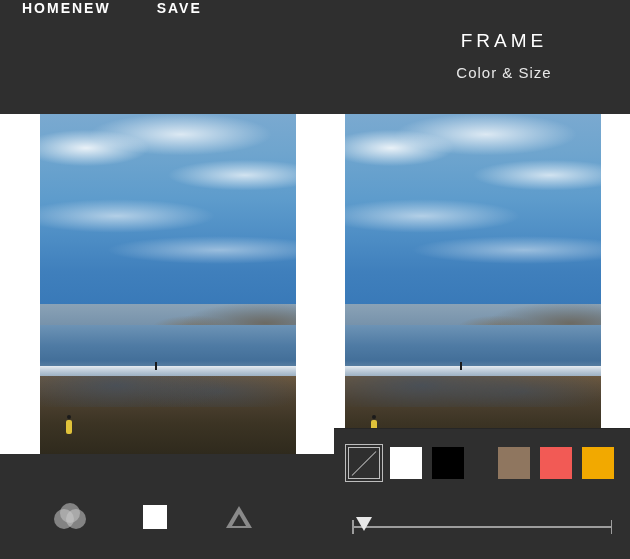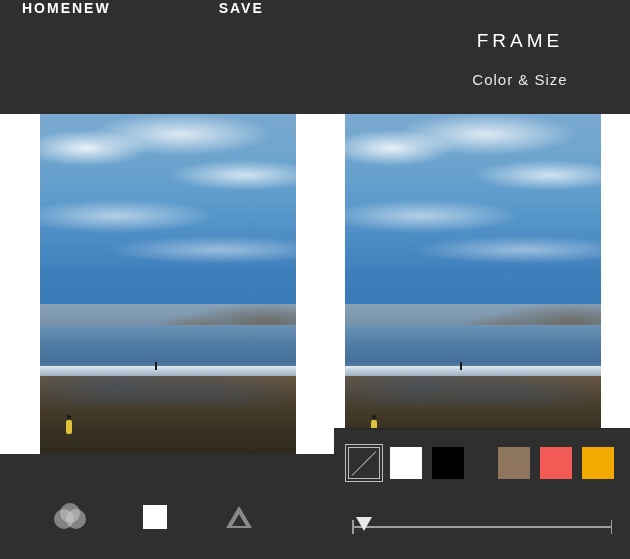--- a/index.html
+++ b/index.html
@@ -4,24 +4,24 @@
 <style>
   *{box-sizing:border-box;margin:0;padding:0}
   html,body{width:630px;height:559px;overflow:hidden;font-family:"Helvetica Neue",Arial,sans-serif;background:#fff}
   .app{position:relative;width:630px;height:559px}
   
   .topbar{position:absolute;left:0;top:0;width:630px;height:114px;background:#2f2f2f;color:#fff}
   .nav{position:absolute;left:0;top:0;height:114px;display:flex;align-items:flex-start}
   .nav span{font-size:14px;letter-spacing:2px;font-weight:600}
   .nav .home{margin-left:22px}
   .nav .new{}
-  .nav .save{margin-left:108px}
-  .panel-title{position:absolute;left:420px;top:30px;width:200px;text-align:center}
+  .nav .save{margin-left:46px}
+  .panel-title{position:absolute;left:404px;top:30px;width:200px;text-align:center}
   .panel-title .t1{font-size:19px;letter-spacing:4px;font-weight:500}
-  .panel-title .t2{font-size:15px;letter-spacing:1px;margin-top:19px;font-weight:400;color:#e8e8e8}
+  .panel-title .t2{font-size:15px;letter-spacing:1px;margin-top:12px;font-weight:400;color:#e8e8e8}
   
   .stage{position:absolute;left:0;top:114px;width:630px;height:340px;background:#fff;overflow:hidden}
   .canvas{position:absolute;top:0;bottom:0;background:#fff}
   .canvas.left{left:40px;width:256px}
   .canvas.right{left:345px;width:256px}
   .photo{position:absolute;inset:0}
   
   .sky{position:absolute;left:0;top:0;right:0;height:62%;
        background:linear-gradient(#7aa9d0 0%,#6fa5ce 18%,#5e9ccc 40%,#4c8cc4 60%,#3f7fbc 75%,#3576b6 100%)}
   .clouds{position:absolute;inset:0;background:

